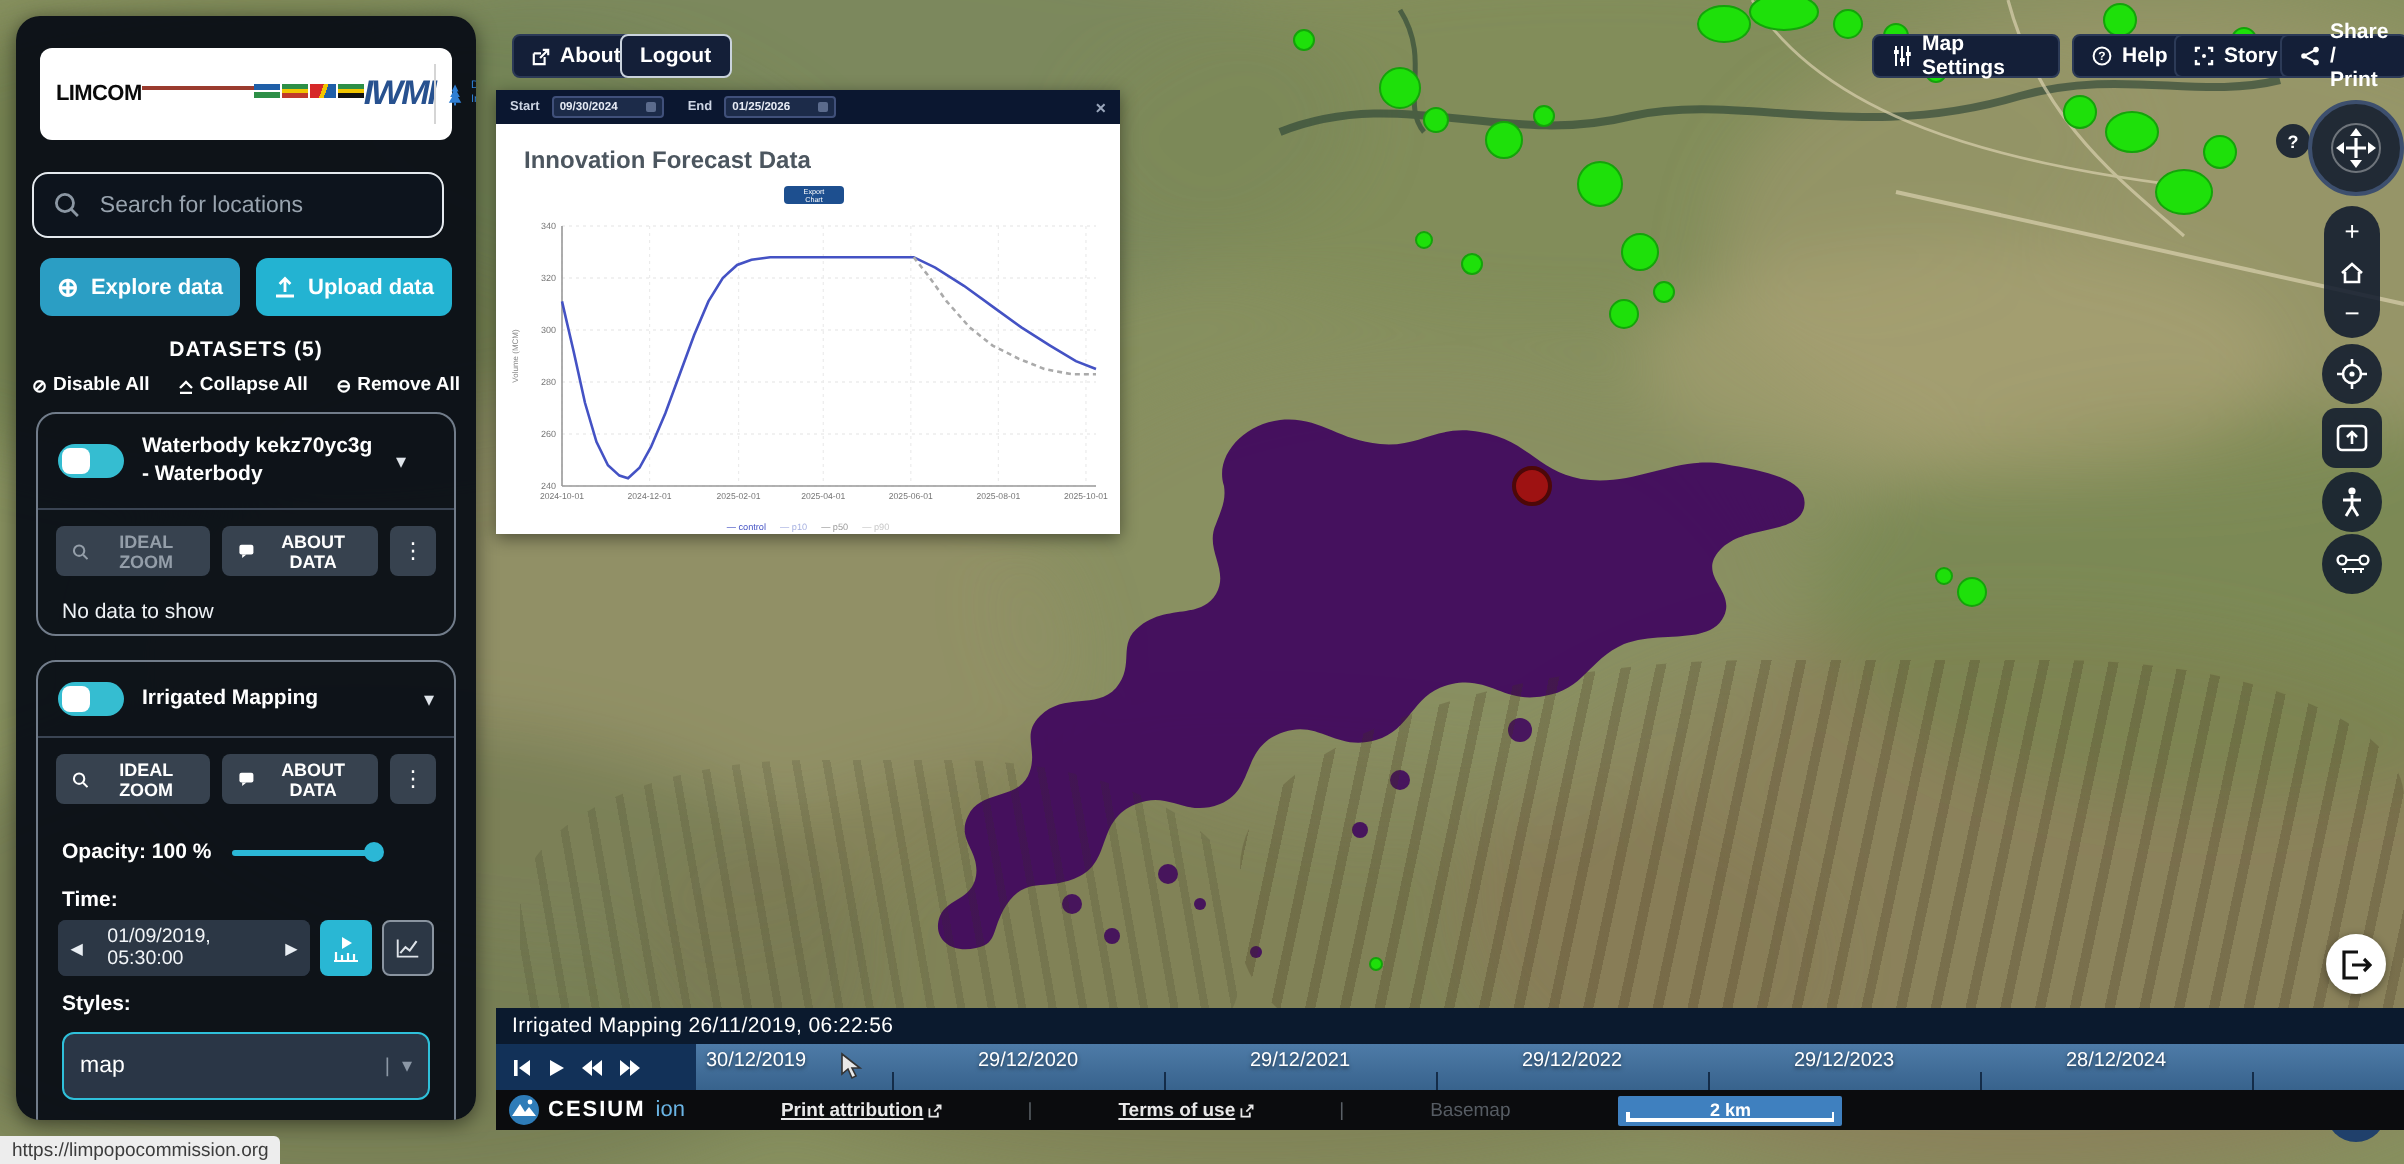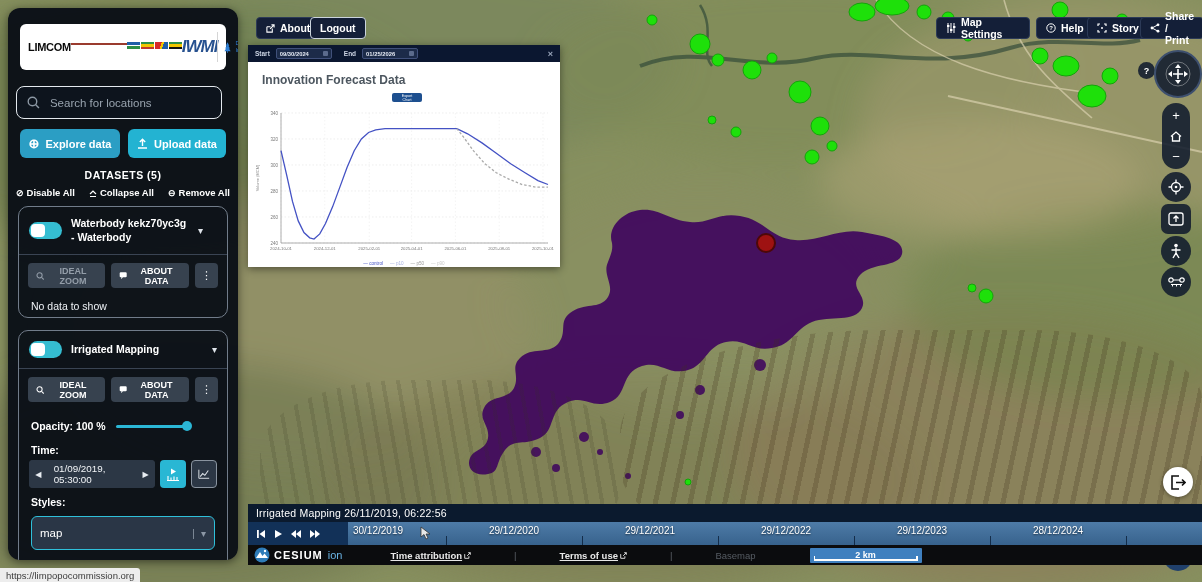--- a/index.html
+++ b/index.html
@@ -429,21 +429,21 @@
     <span id="cesium-logo">
       <svg width="16" height="16" viewBox="0 0 16 16">
         <circle cx="8" cy="8" r="7.5" fill="#2e7cb8"></circle>
           <path d="M2,11 L6,5 L8.5,9 L10.5,6.5 L14,11 Z" fill="#fff"></path>
           <circle cx="11" cy="4" r="1.2" fill="#fff"></circle>
       </svg>
       <span class="word">CESIUM</span>
       <span class="ion">ion</span>
     </span>
     <span class="attr-link" style="margin-left:10px;">
-      <span>Time attribution</span>
+      <span>Print attribution</span>
       <svg width="7" height="7" viewBox="0 0 10 10">
           <path d="M1,3 v6 h6 v-3 M6,1 h3 v3 M9,1 L4.5,5.5" stroke="#e8e8e8" stroke-width="1.3" fill="none"></path>
         </svg>
     </span>
     <span class="sep">|</span>
     <span class="attr-link">
       <span>Terms of use</span>
       <svg width="7" height="7" viewBox="0 0 10 10">
           <path d="M1,3 v6 h6 v-3 M6,1 h3 v3 M9,1 L4.5,5.5" stroke="#e8e8e8" stroke-width="1.3" fill="none"></path>
         </svg>

